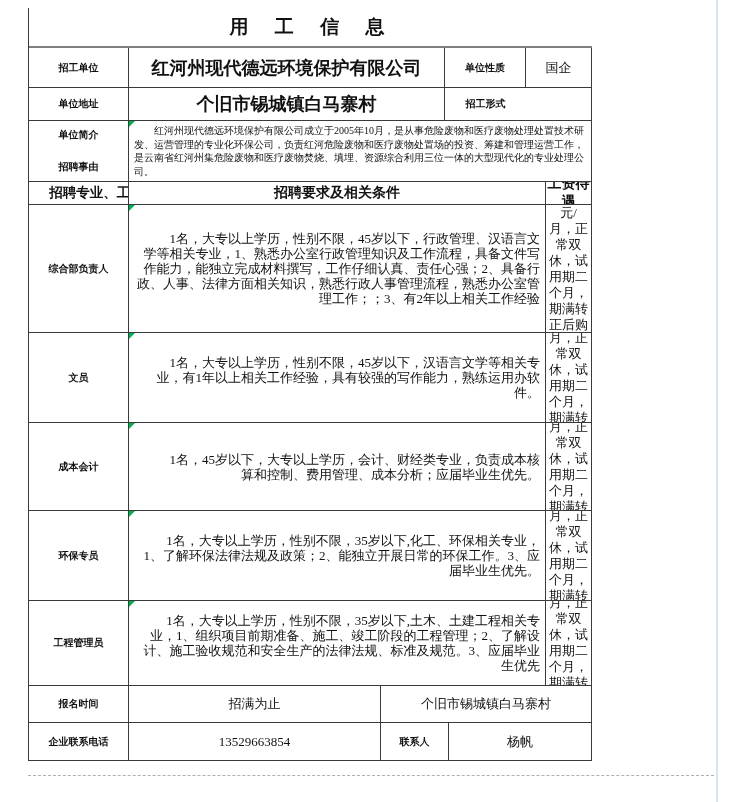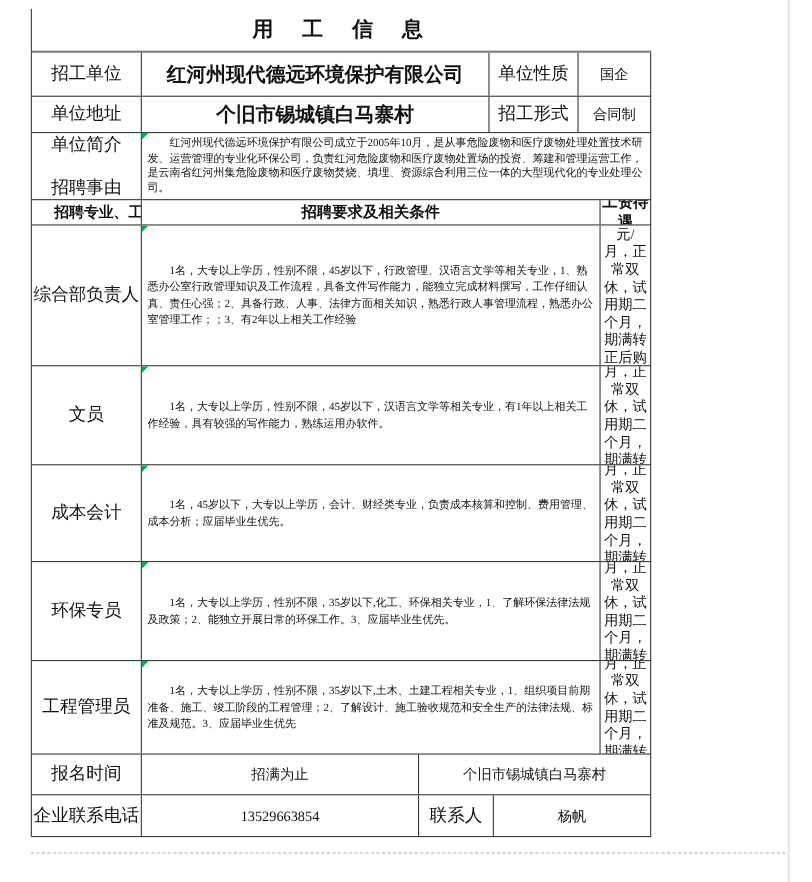--- a/index.html
+++ b/index.html
@@ -2,37 +2,37 @@
 <html><head>
 <meta charset="utf-8">
 <style>
   html,body{margin:0;padding:0;background:#fff;}
   body{width:738px;height:802px;position:relative;font-family:"Liberation Sans",sans-serif;color:#111;overflow:hidden;}
   .tbl{position:absolute;left:28px;top:8px;width:564px;border-left:1px solid #3a3a3a;box-sizing:border-box;}
   .row{display:flex;box-sizing:border-box;border-bottom:1px solid #3a3a3a;border-right:1px solid #3a3a3a;}
   .row.title-row{border-right:none;border-bottom:2px solid #7f7f7f;height:40px;align-items:center;justify-content:center;}
   .c{box-sizing:border-box;border-right:1px solid #3a3a3a;display:flex;align-items:center;justify-content:center;text-align:center;position:relative;overflow:hidden;}
   .c:last-child{border-right:none;}
-  .lbl{font-weight:normal;font-size:16px;line-height:1.2;}
+  .lbl{font-weight:bold;font-size:10px;line-height:1.2;}
   .val{font-family:"Liberation Serif",serif;font-size:13px;}
   .valb{font-weight:bold;font-size:18px;}
   .w100{width:100px;flex:none;}
   .w316{width:316px;flex:none;}
   .w81{width:81px;flex:none;}
   .w417{width:417px;flex:none;}
   .w252{width:252px;flex:none;}
   .w68{width:68px;flex:none;}
   .grow{flex:1;}
   .h40{height:40px;} .h33{height:33px;} .h61{height:61px;} .h23{height:23px;}
   .h128{height:128px;} .h90{height:90px;} .h88{height:88px;} .h85{height:85px;}
   .h37{height:37px;} .h38{height:38px;}
   .page-title{font-size:19px;font-weight:bold;letter-spacing:7px;word-spacing:7px;white-space:nowrap;}
   .intro-label{display:flex;flex-direction:column;gap:20px;}
   .paragraph{font-family:Liberation Serif, serif;font-size:10px;line-height:13.5px;text-align:left;text-indent:2em;padding:2px 4px 2px 5px;width:100%;box-sizing:border-box;}
-  .req{font-family:"Liberation Serif",serif;font-size:10px;line-height:15px;text-align:left;text-indent:2em;padding:2px 5px;width:100%;box-sizing:border-box;}
+  .req{font-family:"Liberation Serif",serif;font-size:13px;line-height:15px;text-align:right;text-indent:2em;padding:2px 5px;width:100%;box-sizing:border-box;}
   .salary{font-family:"Liberation Serif",serif;font-size:13px;line-height:16px;text-align:center;padding:0 3px;}
   .hdr-c1{font-weight:bold;font-size:13.5px;white-space:nowrap;margin-left:36px;}
   .hdr{font-weight:bold;font-size:14px;}
   .corner{position:absolute;left:0;top:0;width:0;height:0;border-top:6px solid #00b050;border-right:6px solid transparent;}
   .blue-line{position:absolute;left:716px;top:0;width:2px;height:802px;background:#dbe5f1;}
   .dashed-line{position:absolute;left:28px;top:775px;width:686px;border-top:1px dashed #b0b0b0;}
 </style>
 </head>
 <body>
 
@@ -59,23 +59,20 @@
 
   <div class="row h33">
     <div class="c w100">
         <span class="lbl">单位地址</span>
       </div>
     <div class="c w316">
         <span class="valb">个旧市锡城镇白马寨村</span>
       </div>
     <div class="c w81">
         <span class="lbl">招工形式</span>
-      </div>
-    <div class="c grow">
-        <span class="val">合同制</span>
       </div>
   </div>
 
   <div class="row h61">
     <div class="c w100">
       <div class="intro-label">
         <span class="lbl">单位简介</span>
         <span class="lbl">招聘事由</span>
       </div>
     </div>

